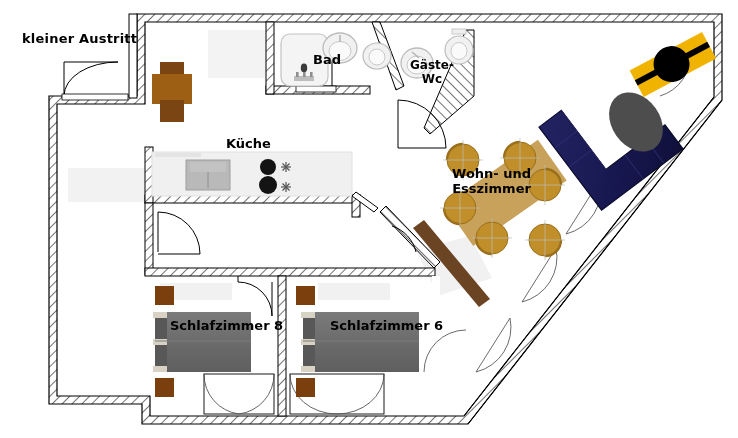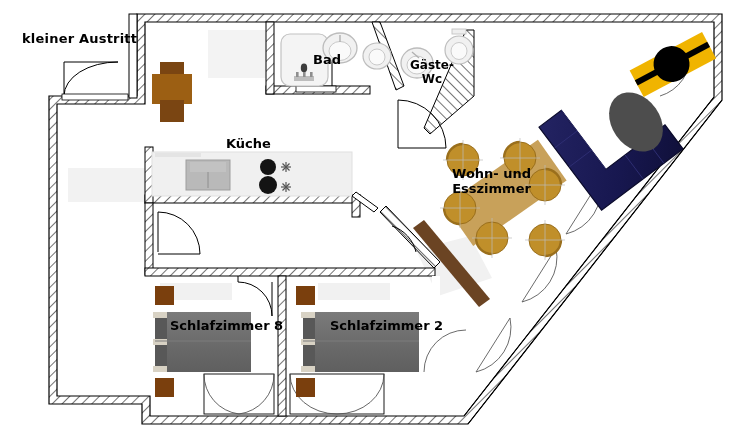--- a/index.html
+++ b/index.html
@@ -315,15 +315,15 @@
   </svg>
 
   <div class="room-label" id="lbl-austritt">kleiner Austritt</div>
   <div class="room-label" id="lbl-bad">Bad</div>
   <div class="room-label" id="lbl-gwc">Gäste-
 Wc</div>
   <div class="room-label" id="lbl-kueche">Küche</div>
   <div class="room-label" id="lbl-wohn">Wohn- und
 Esszimmer</div>
   <div class="room-label" id="lbl-sz1">Schlafzimmer 8</div>
-  <div class="room-label" id="lbl-sz2">Schlafzimmer 2</div>
+  <div class="room-label" id="lbl-sz2">Schlafzimmer 6</div>
 
 </div>
 
 </body></html>

